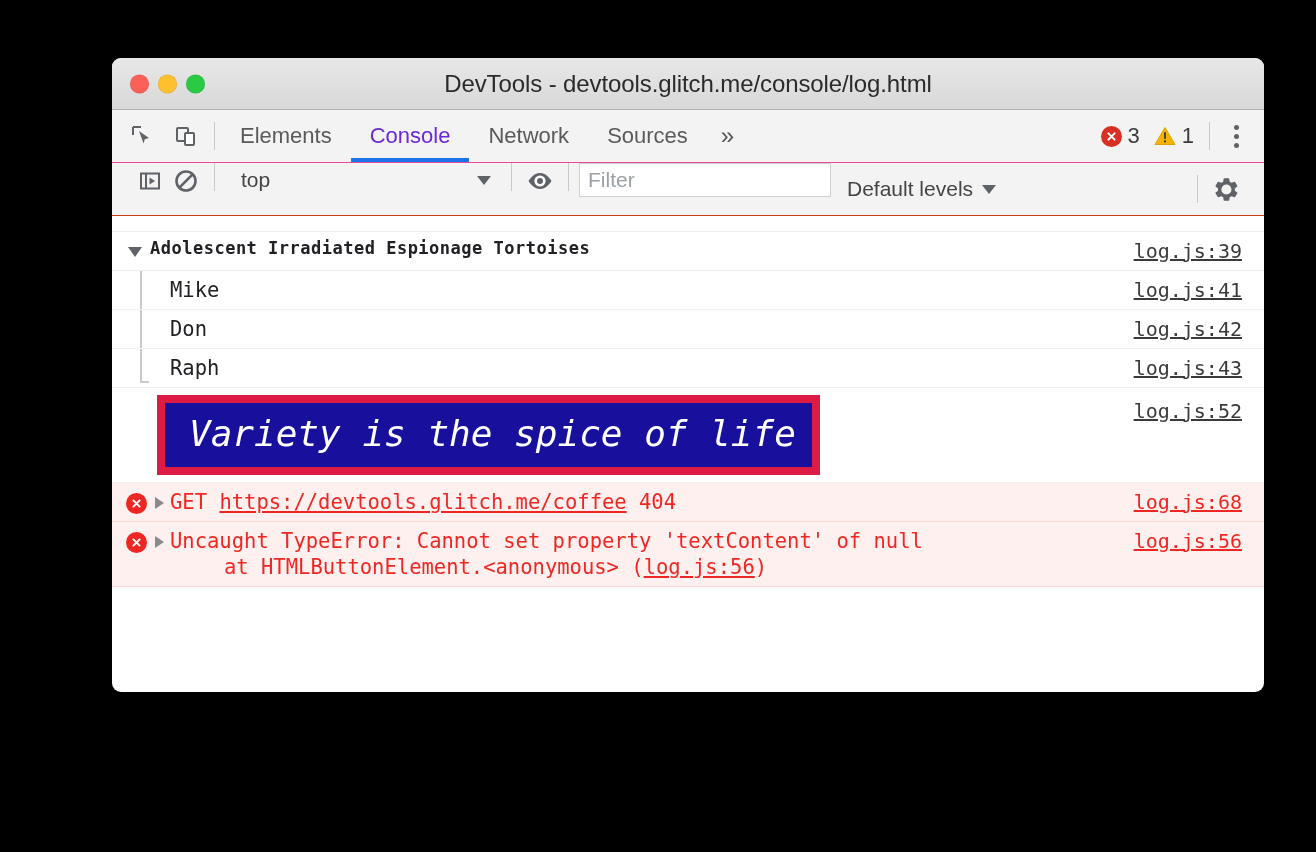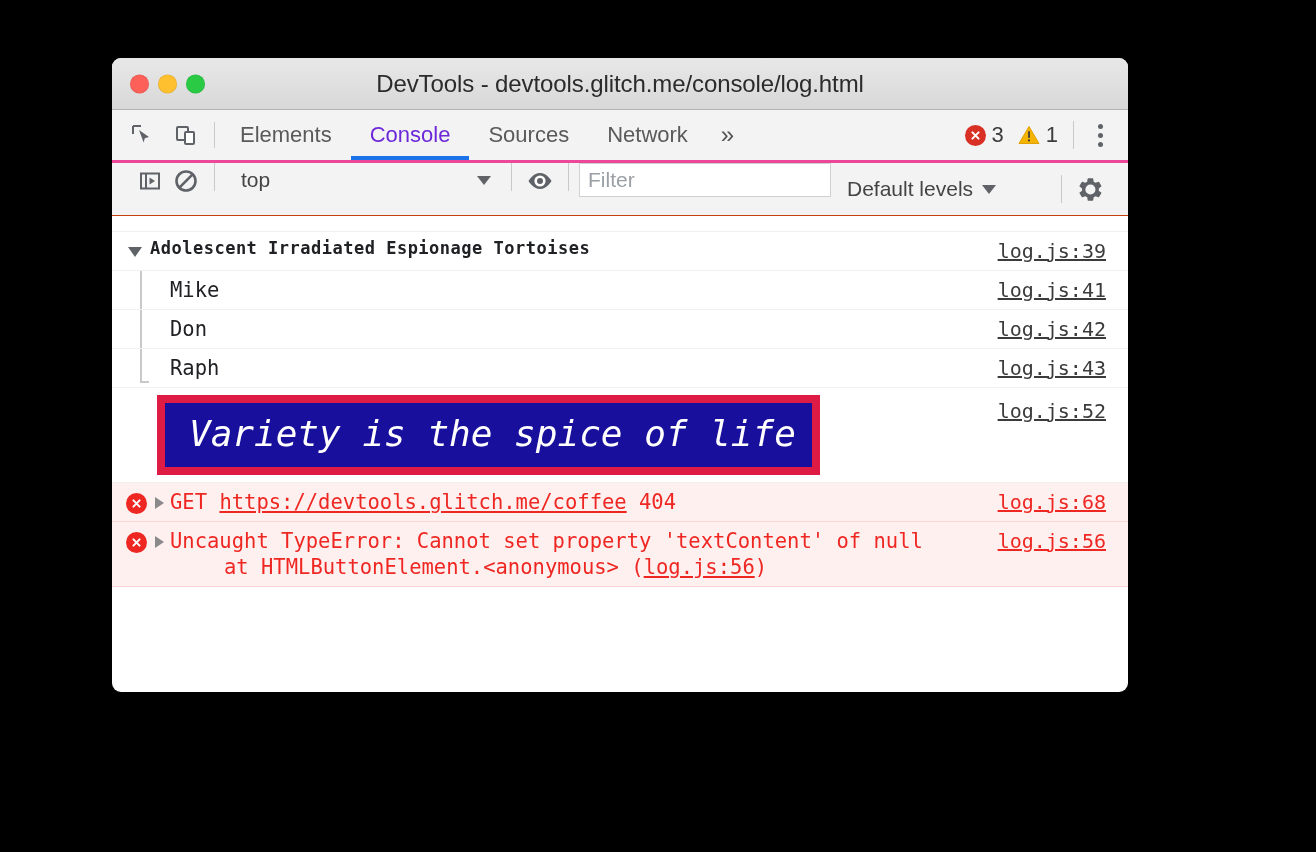--- a/index.html
+++ b/index.html
@@ -14,21 +14,21 @@
 
   body {
     font-family: "Liberation Sans", sans-serif;
     -webkit-font-smoothing: antialiased;
   }
 
   .window {
     position: absolute;
     left: 112px;
     top: 58px;
-    width: 1016px;
+    width: 1152px;
     height: 634px;
     background: #ffffff;
     border-radius: 9px;
     overflow: hidden;
     box-shadow: 0 0 0 0.5px rgba(0,0,0,0.25);
   }
 
   
   .titlebar {
     position: relative;
@@ -59,21 +59,21 @@
     font-size: 24px;
     color: #2b2b2b;
     letter-spacing: -0.1px;
     white-space: nowrap;
   }
 
   
   .tabbar {
     height: 53px;
     background: #f3f3f3;
-    border-bottom: 3px solid #ec4899;
+    border-bottom: 1px solid #ec4899;
     display: flex;
     align-items: stretch;
     padding-left: 12px;
   }
   .tool-icons {
     display: flex;
     align-items: center;
     gap: 8px;
     padding-right: 10px;
   }
@@ -376,22 +376,22 @@
         <svg width="24" height="24" viewBox="0 0 24 24">
           <rect x="3" y="4" width="11" height="13" rx="1" fill="none" stroke="#5f6368" stroke-width="2"></rect>
           <rect x="11" y="9" width="9" height="12" rx="1" fill="#ffffff" stroke="#5f6368" stroke-width="2"></rect>
         </svg>
       </div>
     </div>
     <div class="vdiv"></div>
     <div class="tabs">
       <div class="tab">Elements</div>
       <div class="tab active">Console</div>
+      <div class="tab">Network</div>
       <div class="tab">Sources</div>
-      <div class="tab">Network</div>
       <div class="tab more">»</div>
     </div>
     <div class="tabbar-right">
       <div class="badge">
         <span class="err-circle">
           <svg width="13" height="13" viewBox="0 0 13 13">
             <path d="M3.4 3.4 L9.6 9.6 M9.6 3.4 L3.4 9.6" stroke="#ffffff" stroke-width="2" stroke-linecap="round"></path>
           </svg>
         </span>
         <span>3</span>

